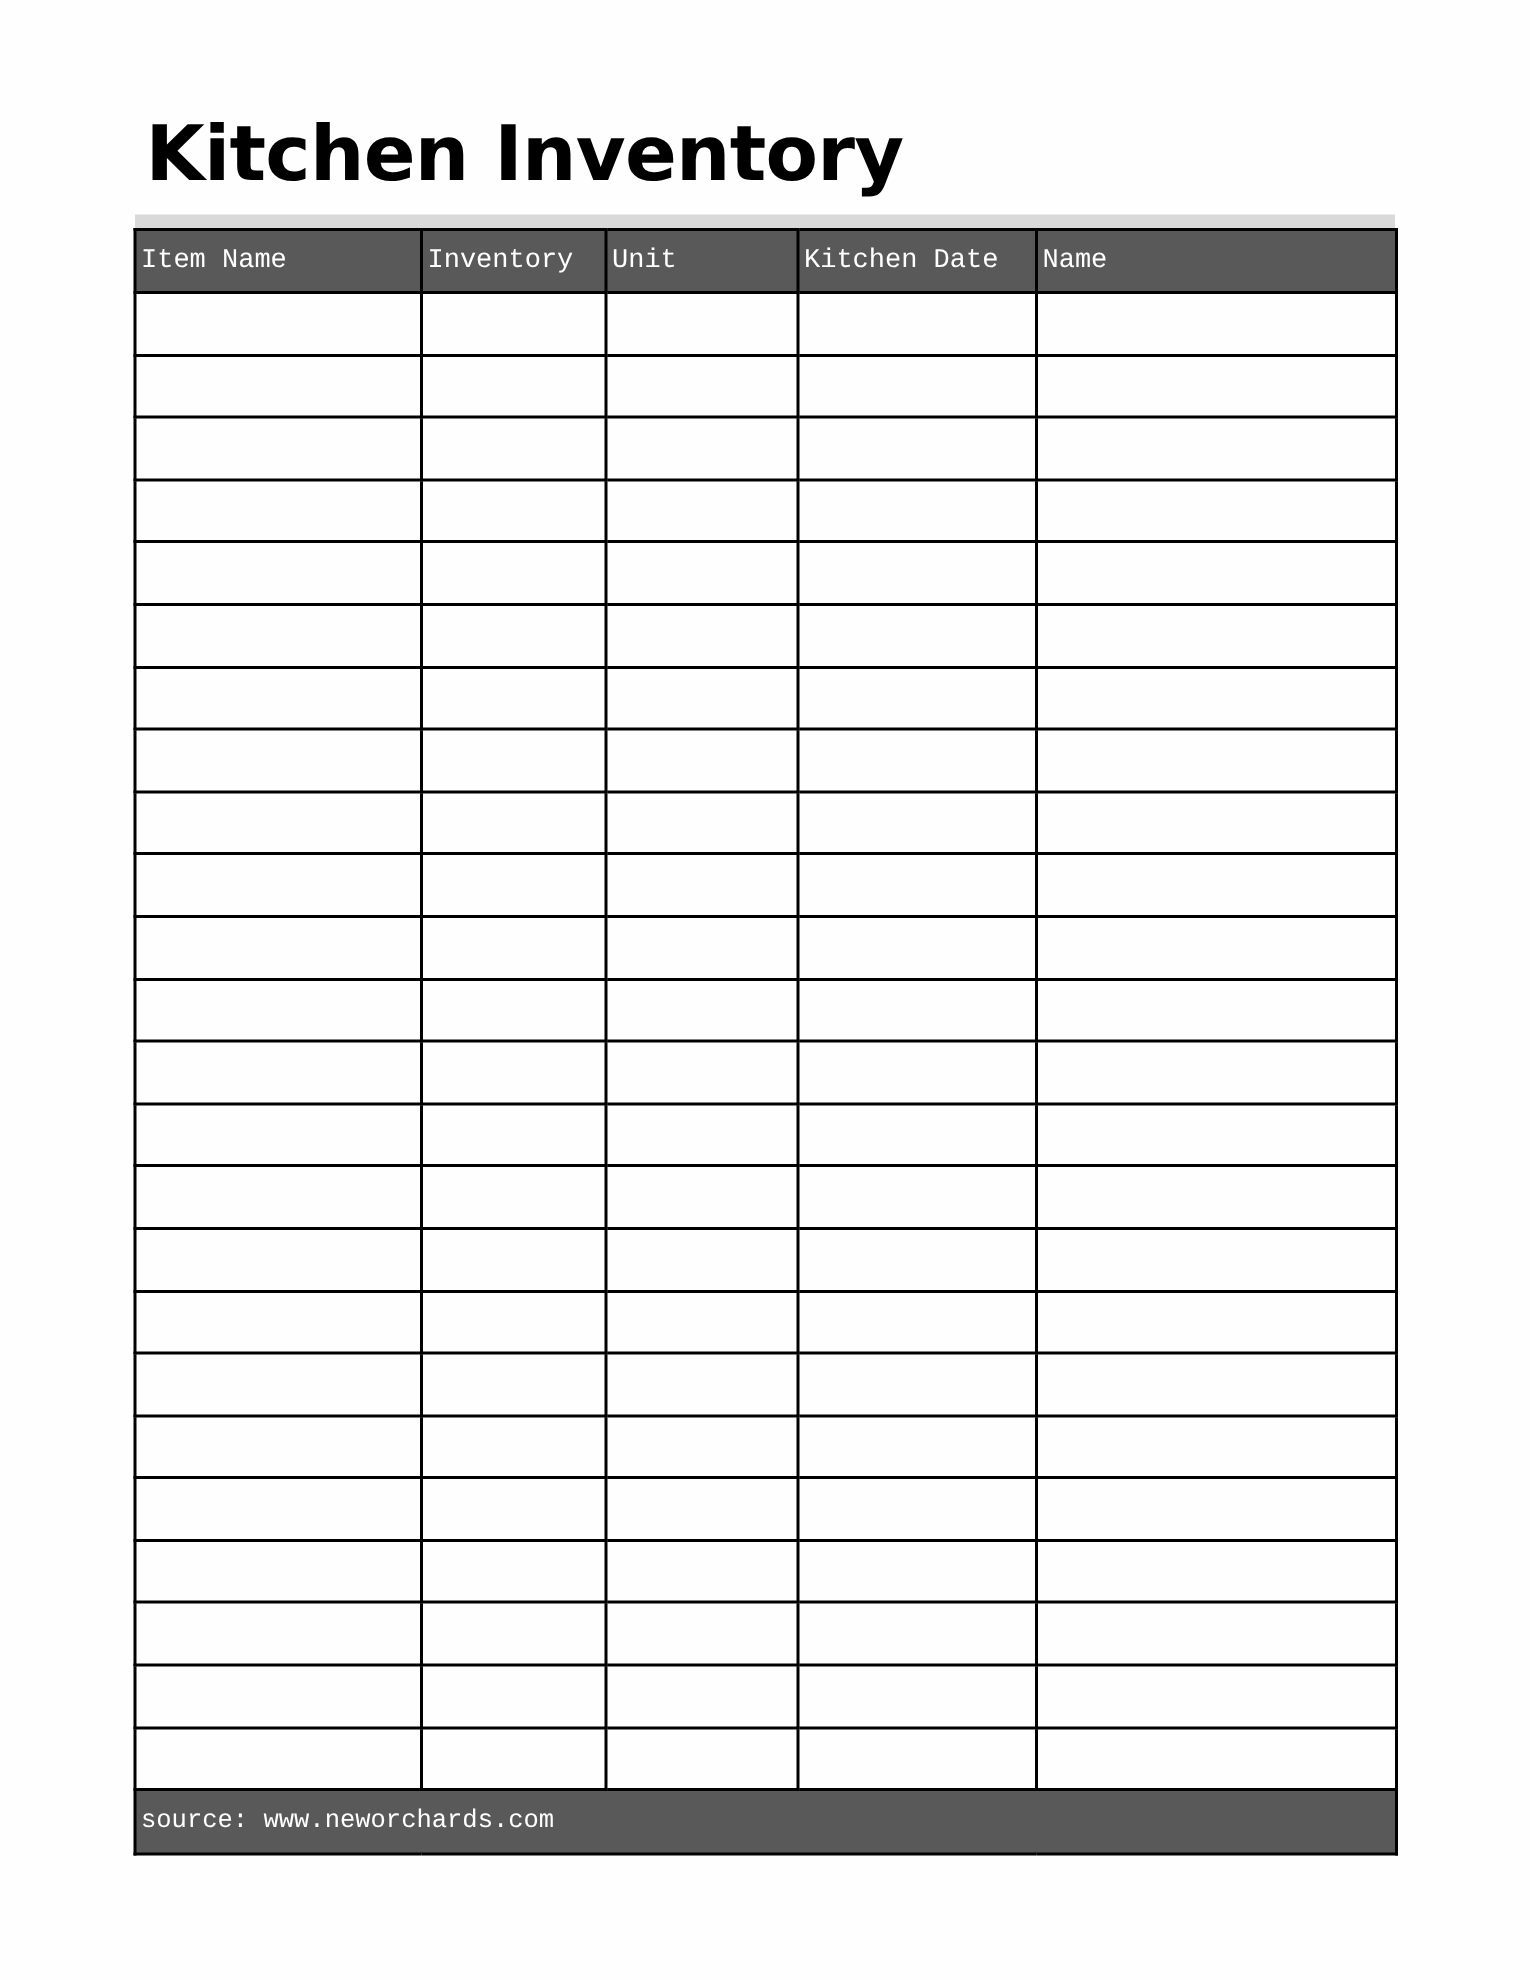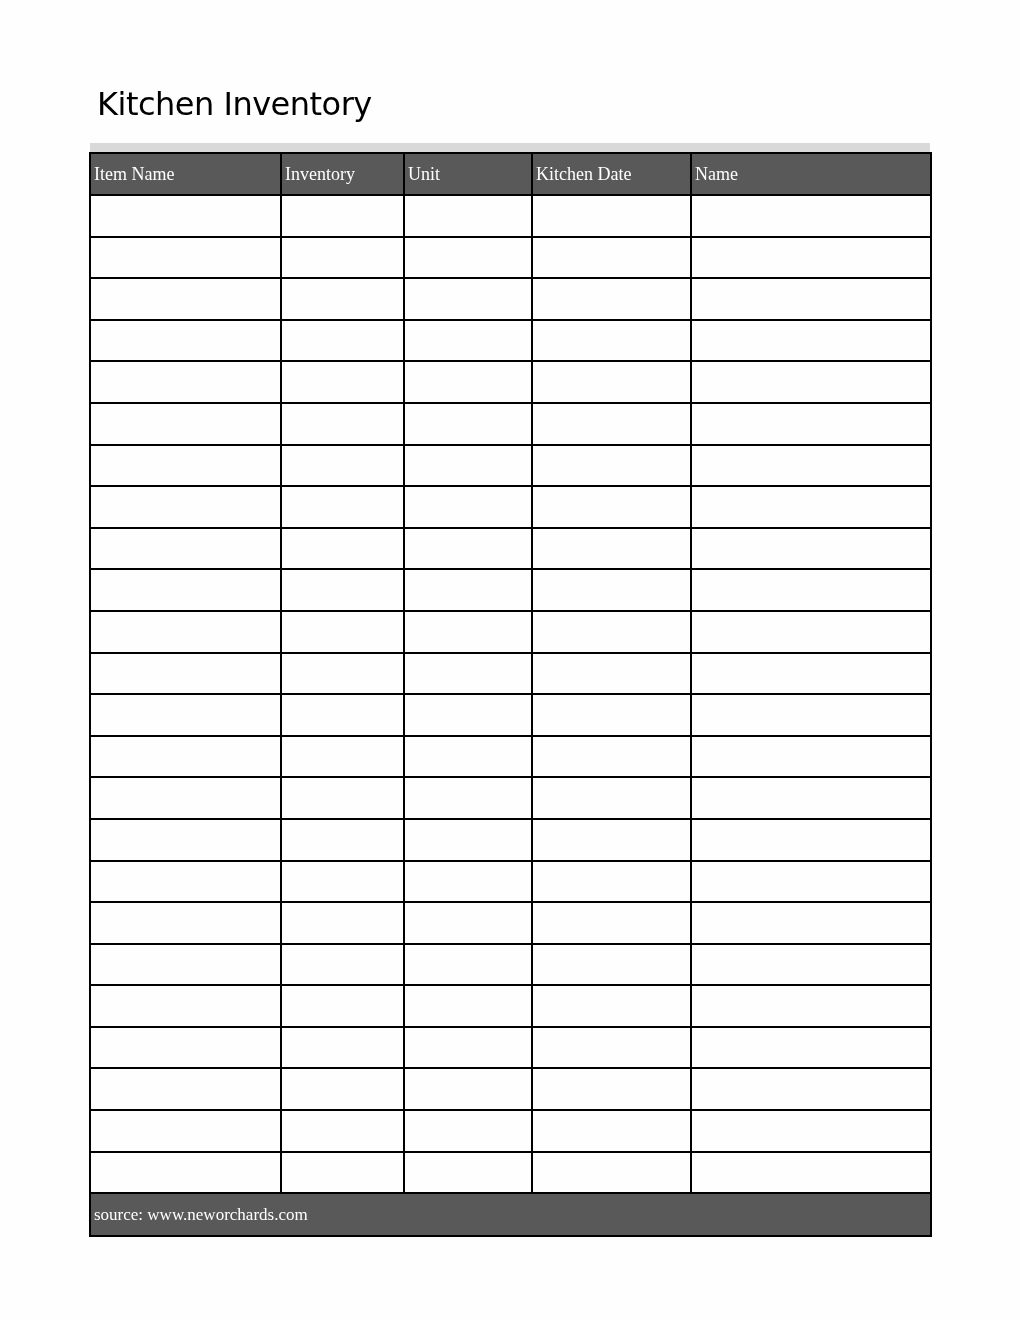--- a/index.html
+++ b/index.html
@@ -1,42 +1,42 @@
 <!DOCTYPE html>
 <html><head>
   <meta charset="utf-8">
   <style>
     html, body { margin: 0; padding: 0; background: #fefefe; }
     body { width: 1020px; height: 1320px; position: relative; overflow: hidden; }
     .title {
       position: absolute; left: 97px; top: 78px;
-      font-family: "DejaVu Sans", sans-serif; font-weight: normal;
-      font-size: 32px; letter-spacing: -0.5px; color: #000;
+      font-family: "DejaVu Sans", sans-serif; font-weight: bold;
+      font-size: 51px; letter-spacing: -0.5px; color: #000;
       line-height: 52px; margin: 0;
     }
     .title-rule {
       position: absolute; left: 90px; top: 143px; width: 840px; height: 9px;
       background: #d9d9d9;
     }
     table.inv {
       position: absolute; left: 89px; top: 152px;
       border-collapse: collapse; table-layout: fixed; width: 841px;
     }
     table.inv th, table.inv td {
       border: 2px solid #000; padding: 0 3px; box-sizing: border-box;
     }
     table.inv thead th {
       background: #595959; color: #fff; text-align: left;
-      font-family: Liberation Serif, serif; font-weight: normal; font-size: 18px;
+      font-family: Liberation Mono, monospace; font-weight: normal; font-size: 18px;
       height: 42px; vertical-align: middle;
     }
     table.inv tbody td { height: 41.6px; background: #fefefe; }
     table.inv tfoot td {
       background: #595959; color: #fff;
-      font-family: Liberation Serif, serif; font-size: 17px;
+      font-family: Liberation Mono, monospace; font-size: 17px;
       height: 43px; vertical-align: middle;
     }
   </style>
 </head>
 <body>
 
 <h1 class="title">Kitchen Inventory</h1>
 <div class="title-rule"></div>
 
 <table class="inv">

